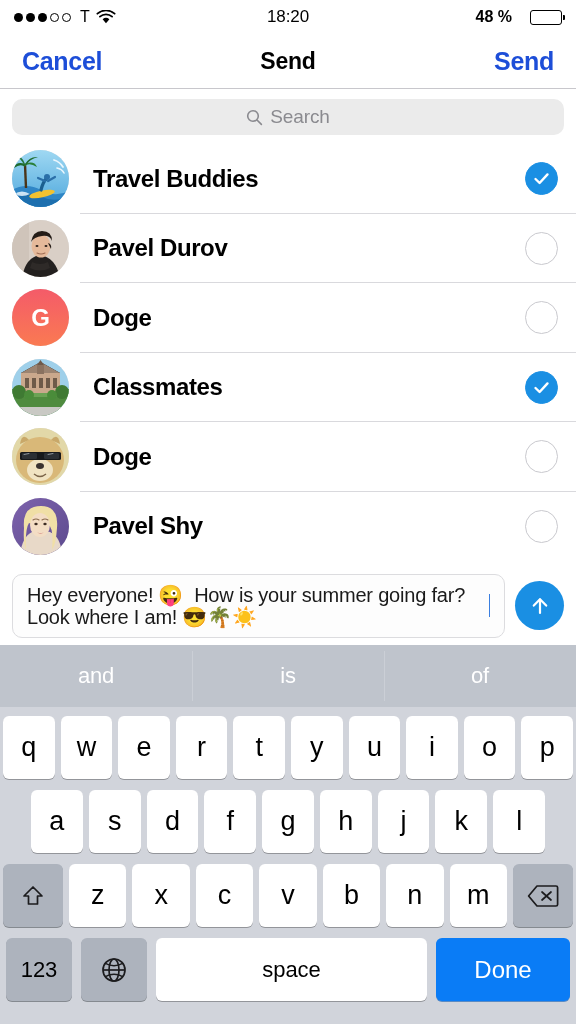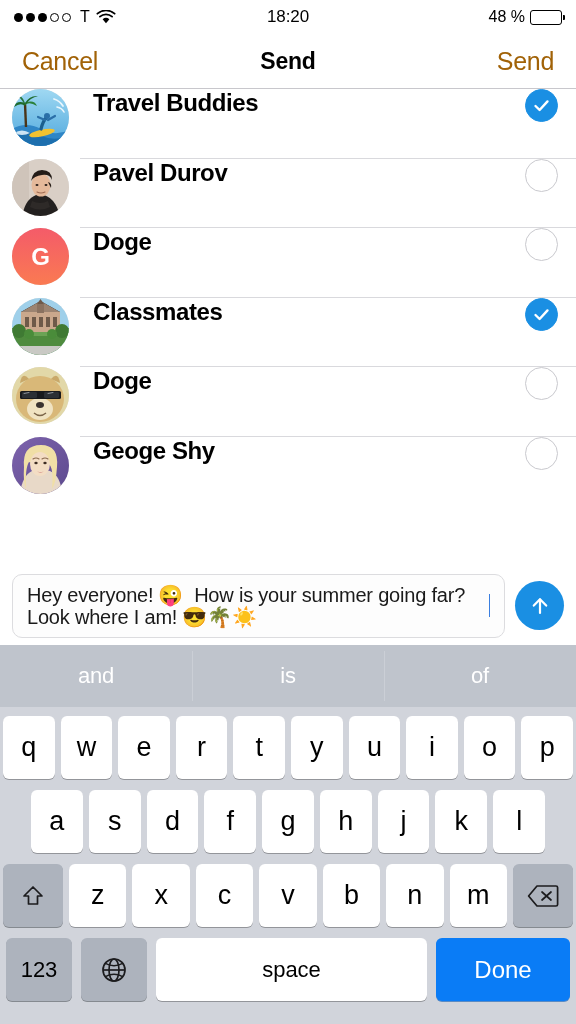--- a/index.html
+++ b/index.html
@@ -22,60 +22,60 @@
   .dot { width:9px; height:9px; border-radius:50%; }
   .dot.full { background:#000; }
   .dot.empty { background:transparent; border:1.4px solid #000; }
   .carrier { font-size:16px; letter-spacing:0.3px; margin-left:3px; }
   .wifi { width:20px; height:15px; display:block; }
   .status-center {
     position:absolute; left:0; right:0; text-align:center;
     font-size:17px; font-weight:400; letter-spacing:-0.1px;
   }
   .status-right {
-    margin-left:auto; display:flex; align-items:center; gap:5px;
-    font-size:16px; z-index:2;
+    margin-left:auto; display:flex; align-items:center; gap:18px;
+    font-size:16px; z-index:2;font-weight:bold;
   }
   .battery-shell {
     width:32px; height:15px; border:1.5px solid #000;
     border-radius:3px; padding:1.5px; position:relative;
   }
   .battery-fill { height:100%; background:#000; border-radius:1px; }
   .battery-nub {
     position:absolute; right:-4px; top:4px; width:2.5px; height:5px;
     background:#000; border-radius:0 1px 1px 0;
   }
 
   
   .nav-bar {
     height:55px; display:flex; align-items:center; justify-content:space-between;
     padding:0 22px; background:#fff; position:relative;
     border-bottom:1px solid #c8c7cc;
   }
-  .nav-btn { font-size:25px; color:#a16207; letter-spacing:-0.3px; cursor:pointer; }
+  .nav-btn { font-size:25px; color:#1d4ed8; letter-spacing:-0.3px; cursor:pointer;font-weight:bold; }
   .nav-title {
     position:absolute; left:0; right:0; text-align:center;
     font-size:23px; font-weight:bold; color:#000; letter-spacing:-0.2px;
     pointer-events:none;
   }
 
   
   .search-wrap { padding:10px 12px 9px; background:#fff; }
   .search-field {
     height:36px; background:#ebebeb; border-radius:10px;
     display:flex; align-items:center; justify-content:center; gap:7px;
     cursor:text;
   }
   .search-icon { width:17px; height:17px; display:block; }
   .search-ph { font-size:19px; color:#8a8a8f; letter-spacing:-0.1px; }
 
   
   .chat-list { background:#fff; }
   .chat-row {
-    height:69.5px; display:flex; align-items:flex-start;
+    height:69.5px; display:flex; align-items:center;
     padding:0 18px 0 12px; position:relative; cursor:pointer;
   }
   .chat-row:not(:last-child)::after {
     content:""; position:absolute; left:80px; right:0; bottom:0;
     height:1px; background:#d9d9dd;
   }
   .avatar {
     width:57px; height:57px; border-radius:50%; flex:0 0 57px;
     overflow:hidden; position:relative; background:#ddd;
   }
@@ -197,20 +197,29 @@
       </span>
     </div>
   </div>
 
   <div class="nav-bar">
     <span class="nav-btn">Cancel</span>
     <span class="nav-title">Send</span>
     <span class="nav-btn">Send</span>
   </div>
 
+  <div class="search-wrap">
+    <div class="search-field">
+      <svg class="search-icon" viewBox="0 0 17 17">
+        <circle cx="7" cy="7" r="5.3" stroke="#8a8a8f" stroke-width="1.6" fill="none"></circle>
+        <line x1="11" y1="11" x2="15.4" y2="15.4" stroke="#8a8a8f" stroke-width="1.6" stroke-linecap="round"></line>
+      </svg>
+      <span class="search-ph">Search</span>
+    </div>
+  </div>
 
   <div class="chat-list" id="chat-list">
       <div class="chat-row">
         <div class="avatar">
           <svg viewBox="0 0 57 57">
             <defs>
               <linearGradient id="sky" x1="0" y1="0" x2="0" y2="1">
                 <stop offset="0%" stop-color="#9fd8f2"></stop>
                 <stop offset="100%" stop-color="#4fa8dd"></stop>
               </linearGradient>
@@ -336,21 +345,21 @@
             <rect width="57" height="57" fill="url(#pg)"></rect>
             <path d="M8 57 q2 -18 12 -23 q9 -3 18 0 q11 5 12 23 Z" fill="#e8d9c8"></path>
             <path d="M12 30 q-2 -22 17 -22 q18 0 16 22 q-1 16 -5 22 q2 -22 -4 -26 q-10 4 -19 -1 q-4 6 -3 27 q-3 -7 -2 -22 Z" fill="#f0dfa6"></path>
             <ellipse cx="28" cy="27" rx="10" ry="12" fill="#f3ddc4"></ellipse>
             <ellipse cx="24" cy="26" rx="1.7" ry="1.2" fill="#3c2c22"></ellipse>
             <ellipse cx="33" cy="26" rx="1.7" ry="1.2" fill="#3c2c22"></ellipse>
             <path d="M21 22 q3 -2 6 0 M30 22 q3 -2 6 0" stroke="#8a6b4e" stroke-width="1.1" fill="none" stroke-linecap="round"></path>
             <path d="M25 34 q3.5 2.5 7 0 q-3.5 3.5 -7 0 Z" fill="#c7706e"></path>
           </svg>
         </div>
-        <div class="chat-name">Geoge Shy</div>
+        <div class="chat-name">Pavel Shy</div>
         <div class="check"></div>
       </div>
     </div>
 
   <div class="input-bar">
     <div class="msg-box">
       <span class="msg-text">Hey everyone! 😜  How is your summer going far? Look where I am! 😎🌴☀️</span>
         <span class="caret"></span>
     </div>
     <div class="send-circle">

